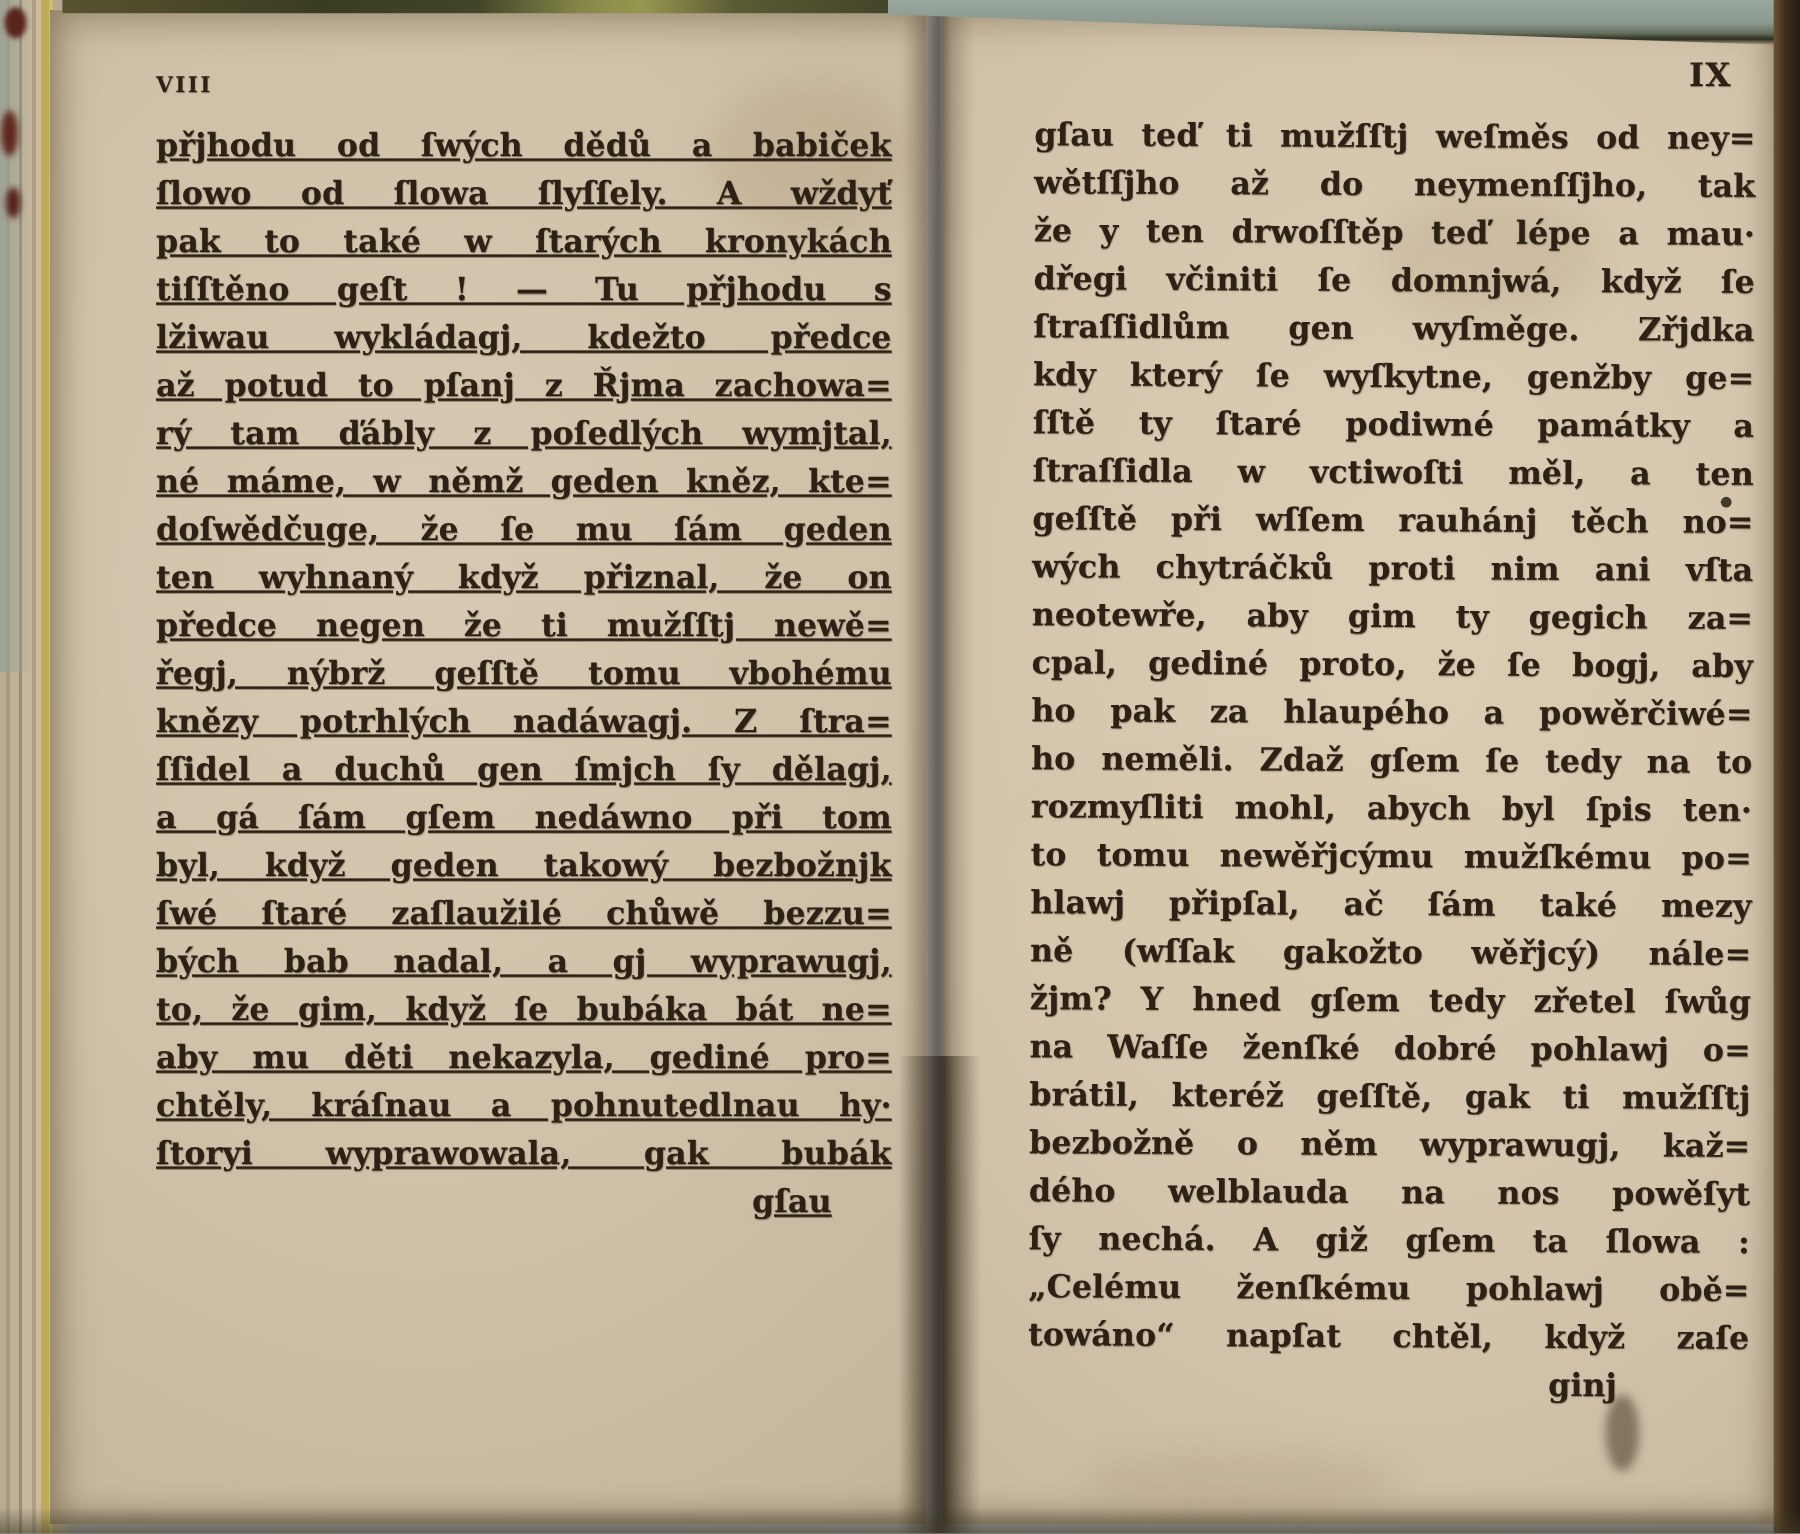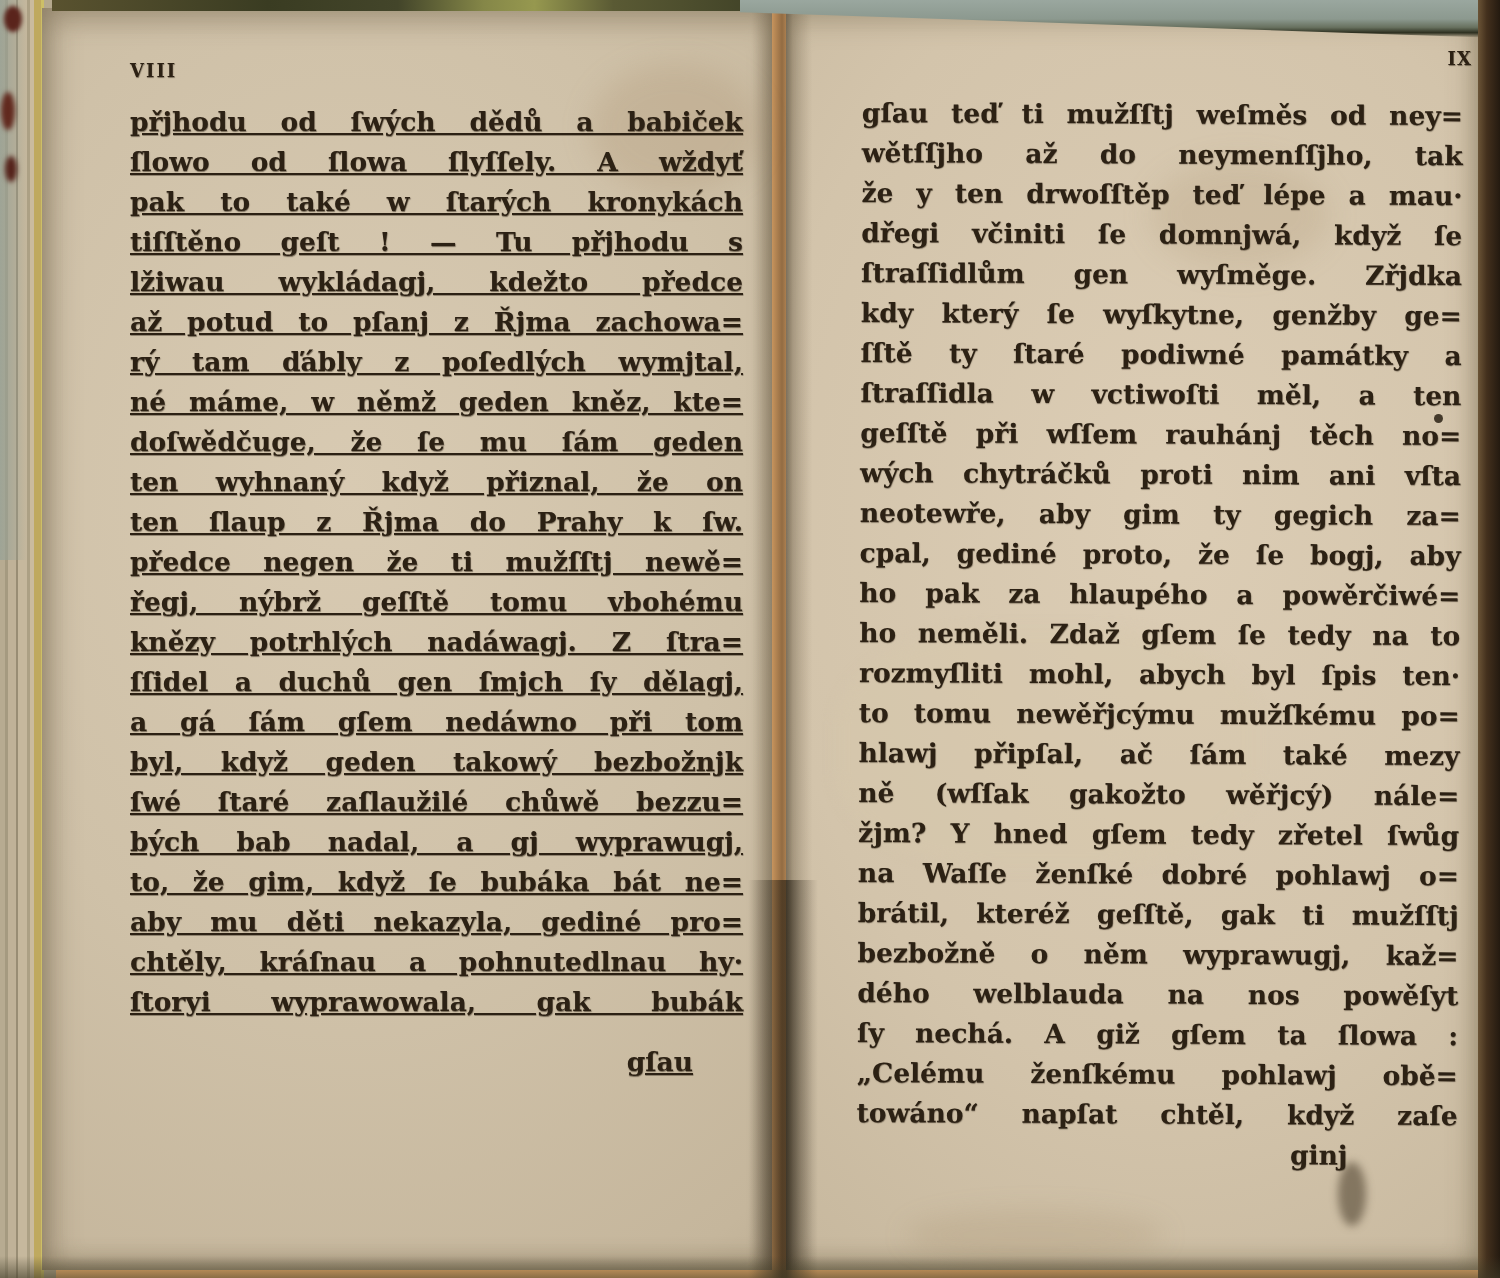--- a/index.html
+++ b/index.html
@@ -1,18 +1,18 @@
 <!DOCTYPE html>
 <html><head>
 <meta charset="utf-8">
 <style>
   html,body{margin:0;padding:0;background:#6c7166;}
   .scan{
     position:relative;width:1500px;height:1278px;overflow:hidden;
-    background:#fdba74;
+    background:#a3a3a3;
     font-family:"DejaVu Serif","Liberation Serif",serif;
   }
   
   .left-edges{
     position:absolute;left:0;top:0;width:56px;height:1278px;z-index:1;
     background:
       repeating-linear-gradient(to right,
         #b7ab91 0 5px,#a59a80 5px 8px,#c0b298 8px 16px,#998d74 16px 18px,
         #c6b89d 18px 27px,#aca084 27px 30px,#cabb9f 30px 34px,
         #bfa95f 34px 41px,#cdbf67 41px 44px,#b5a98e 44px 56px);
@@ -82,32 +82,32 @@
   .stain.smudge{left:1338px;top:1162px;width:28px;height:64px;background:rgba(58,46,28,.5);filter:blur(4px);}
   .stain.dot{left:1434px;top:414px;width:9px;height:9px;background:rgba(42,33,20,.85);filter:blur(.5px);}
   .stain.foot{left:905px;top:1210px;width:260px;height:50px;background:rgba(150,122,88,.16);filter:blur(12px);}
   
   .folio{
     position:absolute;z-index:6;color:#2c2114;
     text-shadow:.4px .6px .9px rgba(44,33,20,.5);
   }
   .folio-left{left:130px;top:54px;width:200px;font-size:25px;font-weight:700;
     font-variant:small-caps;letter-spacing:2px;}
-  .folio-right{left:894px;top:48px;width:600px;font-size:18px;font-weight:700;
+  .folio-right{left:865px;top:48px;width:600px;font-size:27px;font-weight:700;
     text-align:right;padding-right:22px;box-sizing:border-box;letter-spacing:1px;}
   .text-block{
     position:absolute;z-index:6;color:#2c2114;font-weight:700;
     font-size:26.5px;line-height:40px;
     text-shadow:.4px .7px 1px rgba(44,33,20,.55);
   }
   .text-left{left:130px;top:102px;width:613px;text-decoration:underline;}
   .text-right{left:862px;top:93px;width:601px;transform:rotate(.3deg);transform-origin:top left;}
   .line{text-align:justify;text-align-last:justify;}
   .line.catchword{text-align:right;text-align-last:right;}
-  .text-left .line.catchword{padding-right:50px;margin-top:20px;}
+  .text-left .line.catchword{padding-right:50px;}
   .text-right .line.catchword{padding-right:110px;}
 </style>
 </head>
 <body>
 
 <div class="scan">
 
   <div class="left-edges"></div>
   <div class="left-edges-top"></div>
 
@@ -139,21 +139,20 @@
       <div class="line">přjhodu od ſwých dědů a babiček</div>
       <div class="line">ſlowo od ſlowa ſlyſſely. A wždyť</div>
       <div class="line">pak to také w ſtarých kronykách</div>
       <div class="line">tiſſtěno geſt ! — Tu přjhodu s</div>
       <div class="line">lžiwau wykládagj, kdežto předce</div>
       <div class="line">až potud to pſanj z Řjma zachowa=</div>
       <div class="line">rý tam ďábly z poſedlých wymjtal,</div>
       <div class="line">né máme, w němž geden kněz, kte=</div>
       <div class="line">doſwědčuge, že ſe mu ſám geden</div>
       <div class="line">ten wyhnaný když přiznal, že on</div>
-      <div class="line">ten ſlaup z Řjma do Prahy k ſw.</div>
       <div class="line">předce negen že ti mužſſtj newě=</div>
       <div class="line">řegj, nýbrž geſſtě tomu vbohému</div>
       <div class="line">knězy potrhlých nadáwagj. Z ſtra=</div>
       <div class="line">ſſidel a duchů gen ſmjch ſy dělagj,</div>
       <div class="line">a gá ſám gſem nedáwno při tom</div>
       <div class="line">byl, když geden takowý bezbožnjk</div>
       <div class="line">ſwé ſtaré zaſlaužilé chůwě bezzu=</div>
       <div class="line">bých bab nadal, a gj wyprawugj,</div>
       <div class="line">to, že gim, když ſe bubáka bát ne=</div>
       <div class="line">aby mu děti nekazyla, gediné pro=</div>

